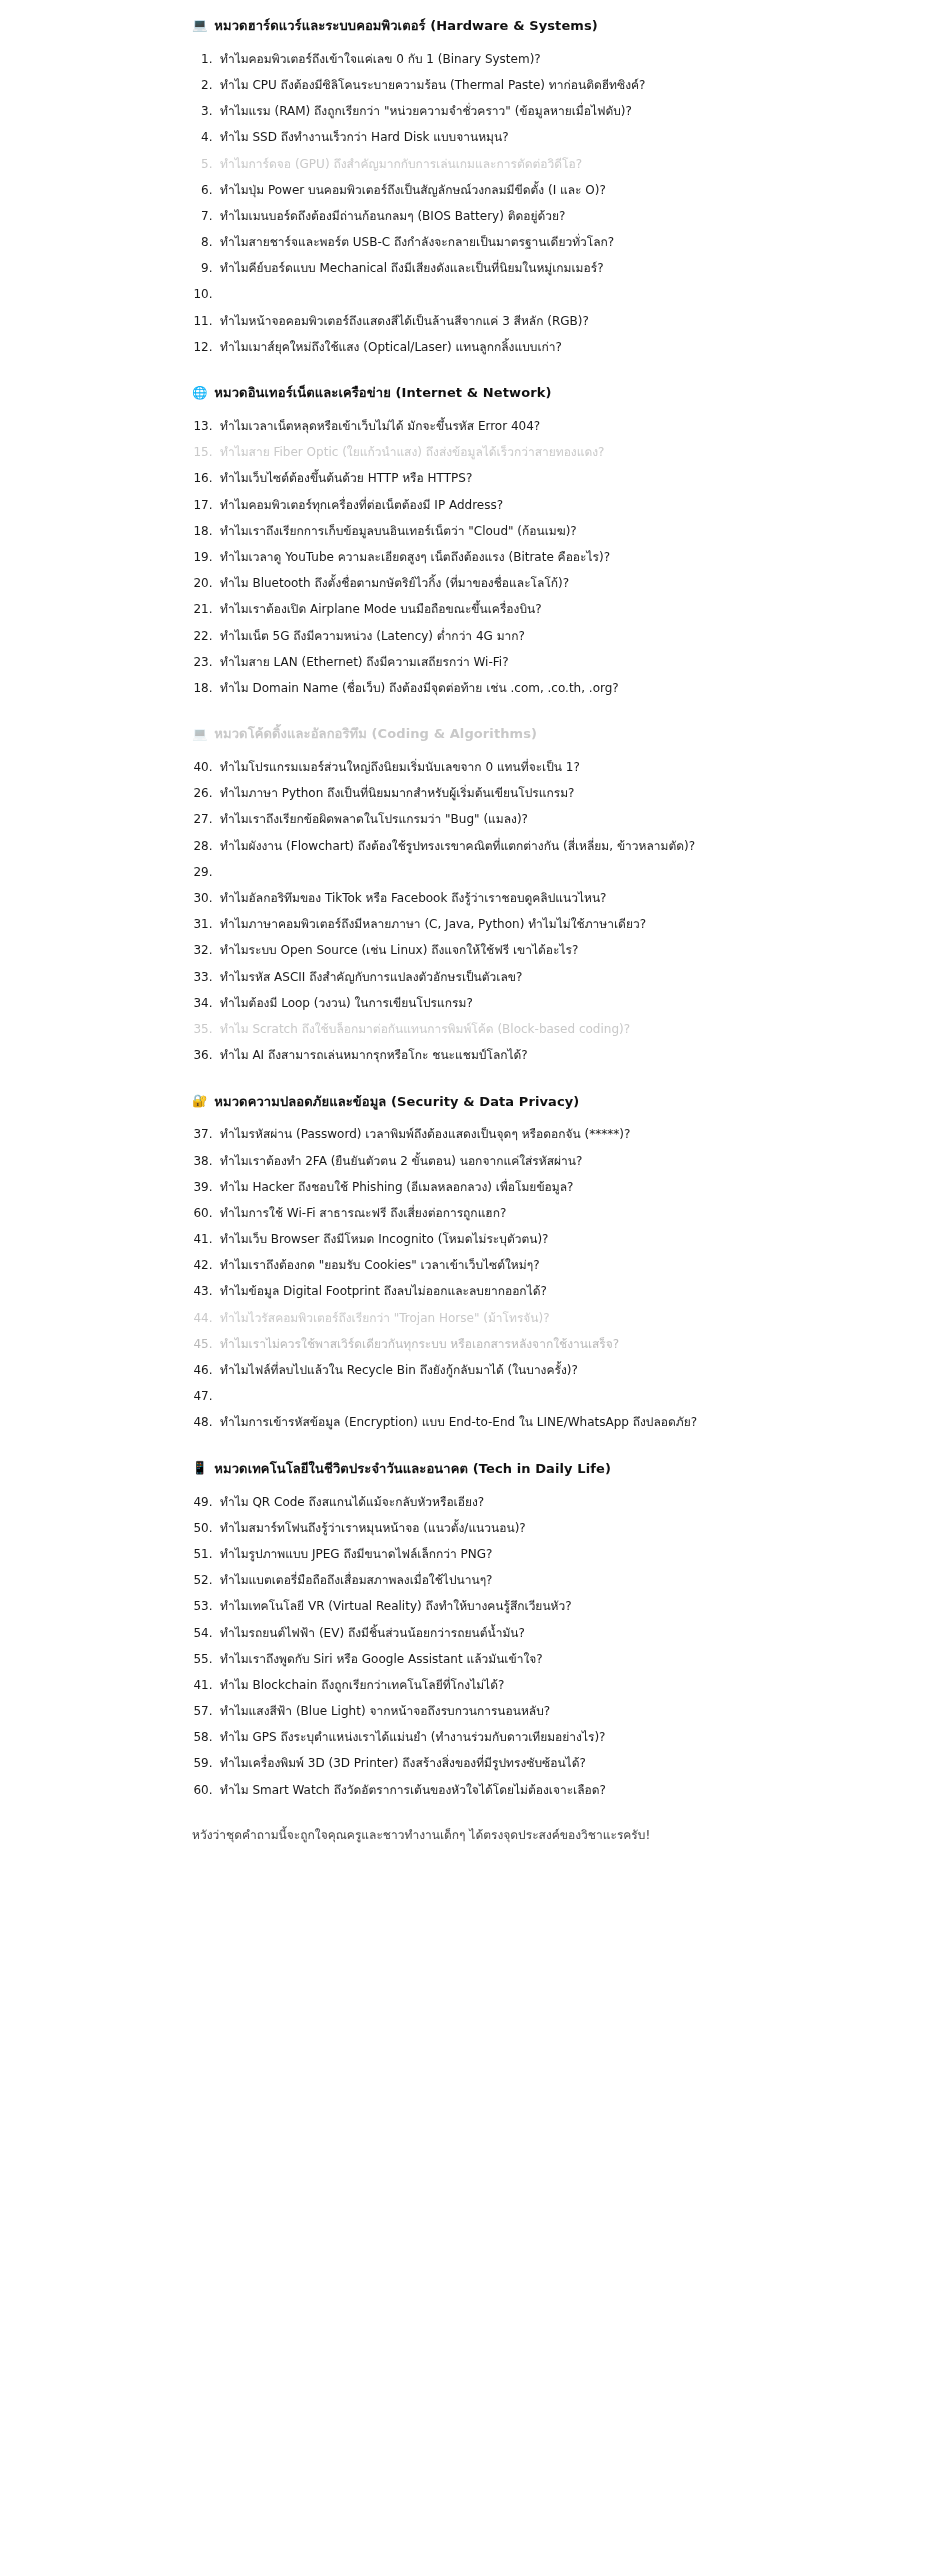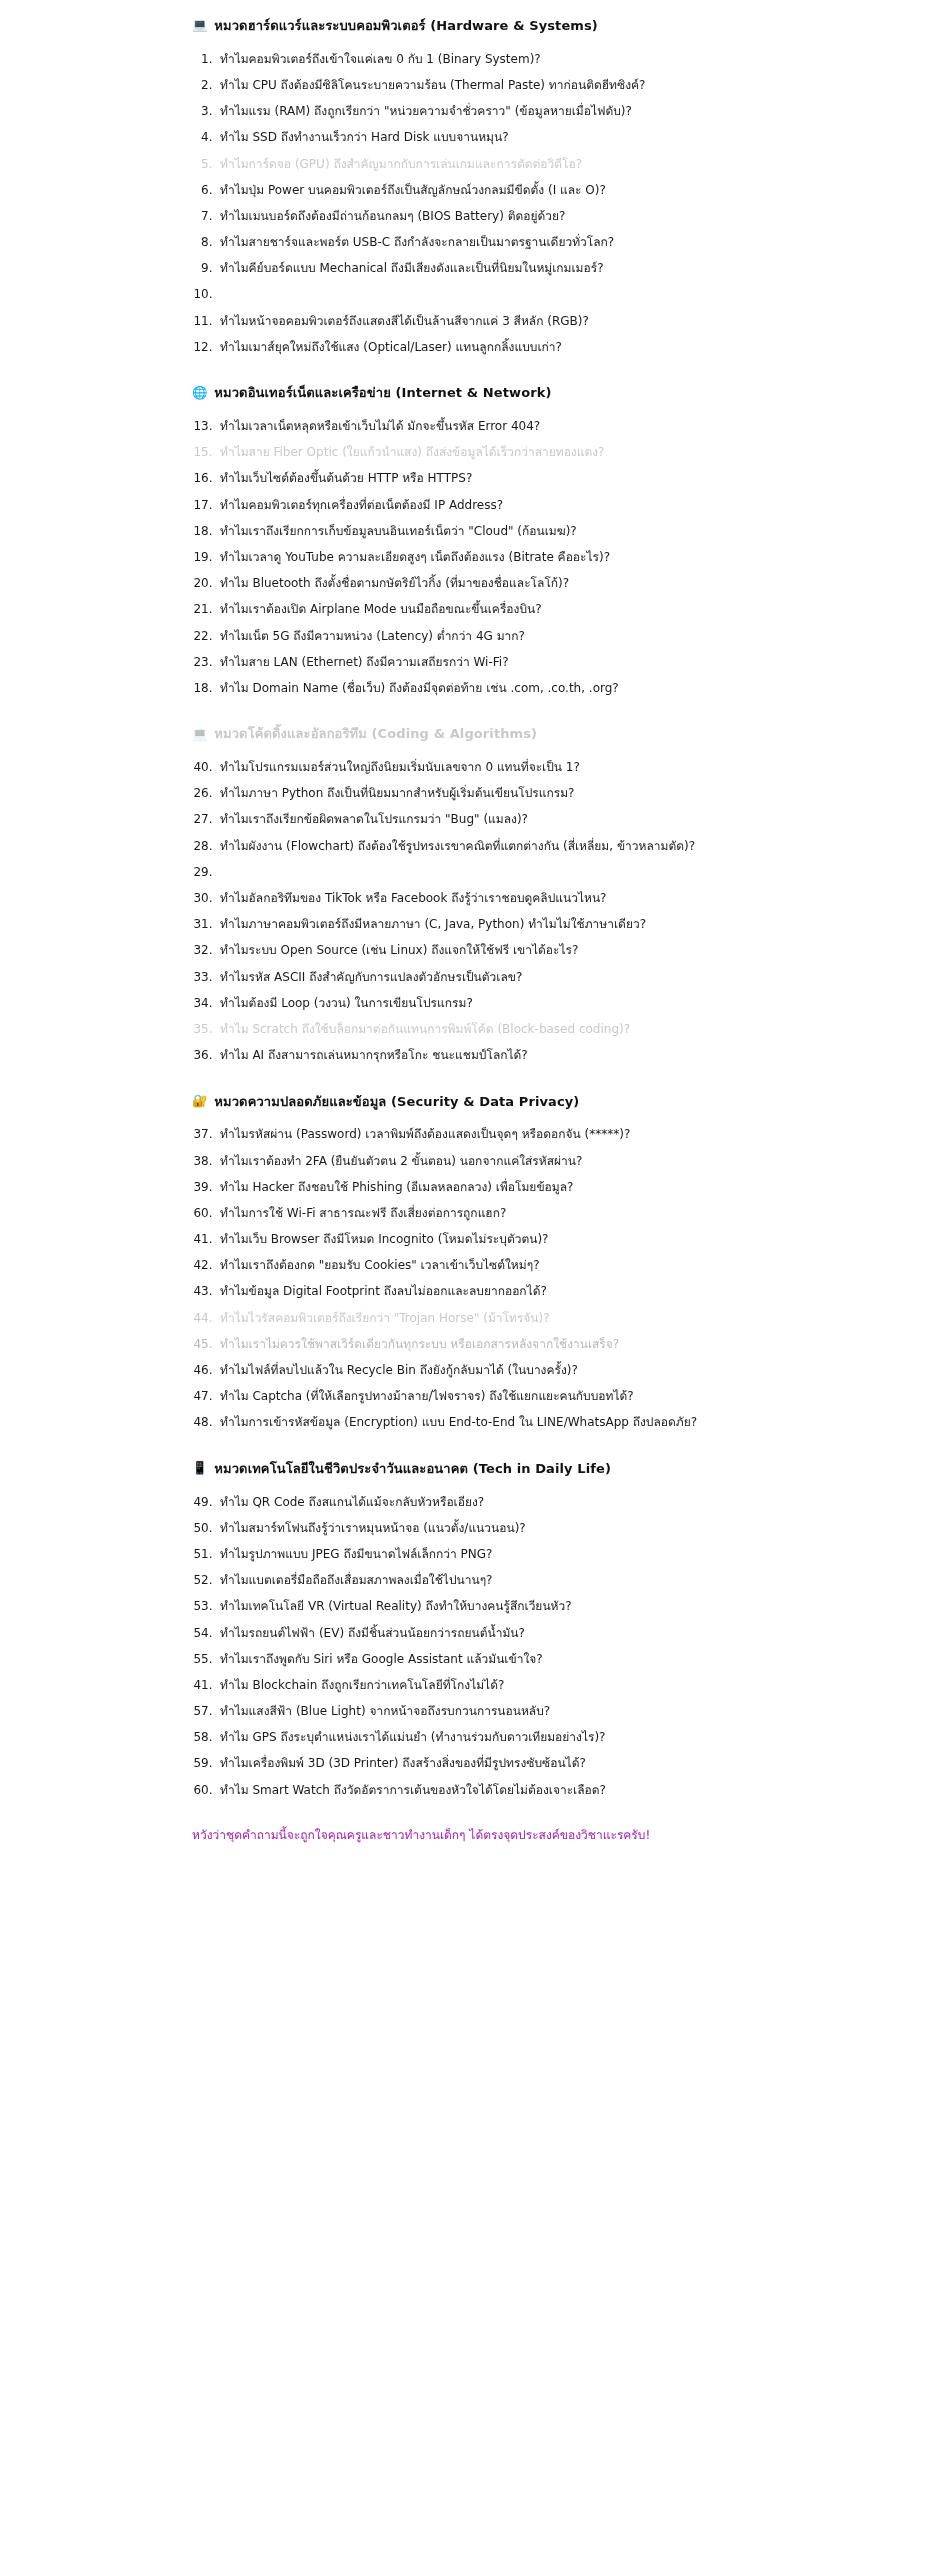--- a/index.html
+++ b/index.html
@@ -76,21 +76,21 @@
   }
   .q-item.faded-mid,
   .q-item.faded-mid .q-num,
   .q-item.faded-mid .q-text {
     color: #b8b8b8;
   }
   .footer-note {
     margin-top: 23.4px;
     font-size: 12px;
     line-height: 1.6;
-    color: #a21caf;
+    color: #404040;
   }
 </style>
 </head>
 <body>
 
 <div class="page">
   <div>
       <div class="section">
         <div class="section-header">
           <span class="sec-icon">💻</span>
@@ -294,21 +294,20 @@
           <li class="q-item faded-mid">
             <span class="q-num">45.</span>
             <span class="q-text">ทำไมเราไม่ควรใช้พาสเวิร์ดเดียวกันทุกระบบ หรือเอกสารหลังจากใช้งานเสร็จ?</span>
           </li>
           <li class="q-item">
             <span class="q-num">46.</span>
             <span class="q-text">ทำไมไฟล์ที่ลบไปแล้วใน Recycle Bin ถึงยังกู้กลับมาได้ (ในบางครั้ง)?</span>
           </li>
           <li class="q-item">
             <span class="q-num">47.</span>
-            <span class="q-text">ทำไม Captcha (ที่ให้เลือกรูปทางม้าลาย/ไฟจราจร) ถึงใช้แยกแยะคนกับบอทได้?</span>
           </li>
           <li class="q-item">
             <span class="q-num">48.</span>
             <span class="q-text">ทำไมการเข้ารหัสข้อมูล (Encryption) แบบ End-to-End ใน LINE/WhatsApp ถึงปลอดภัย?</span>
           </li>
         </ol>
       </div>
       <div class="section">
         <div class="section-header">
           <span class="sec-icon">📱</span>

